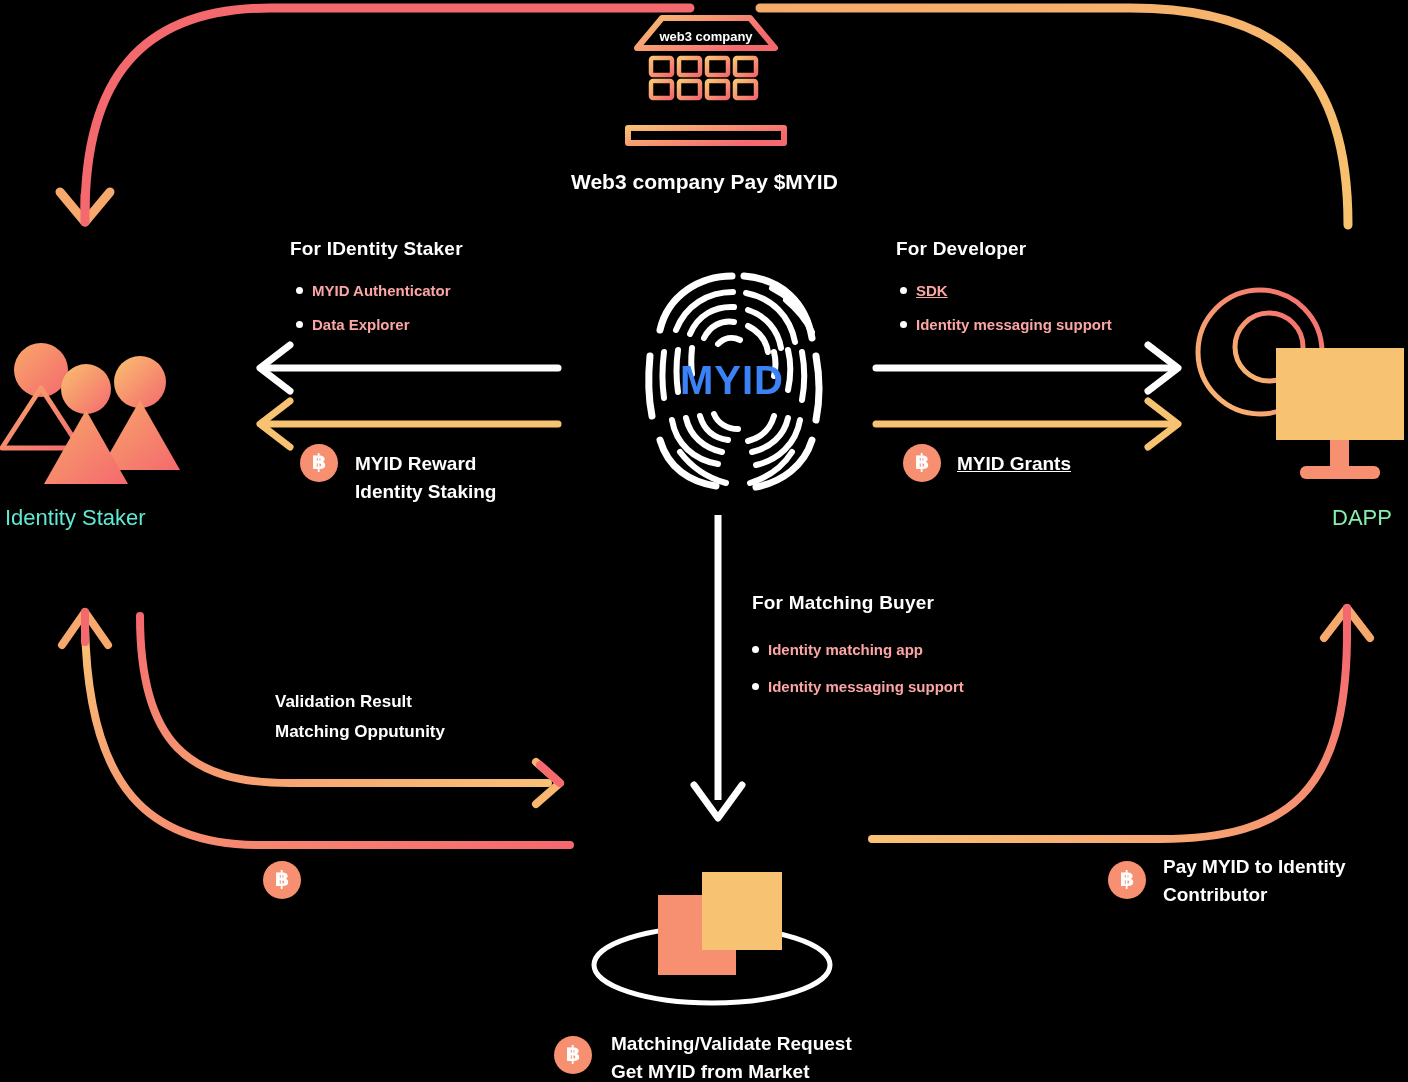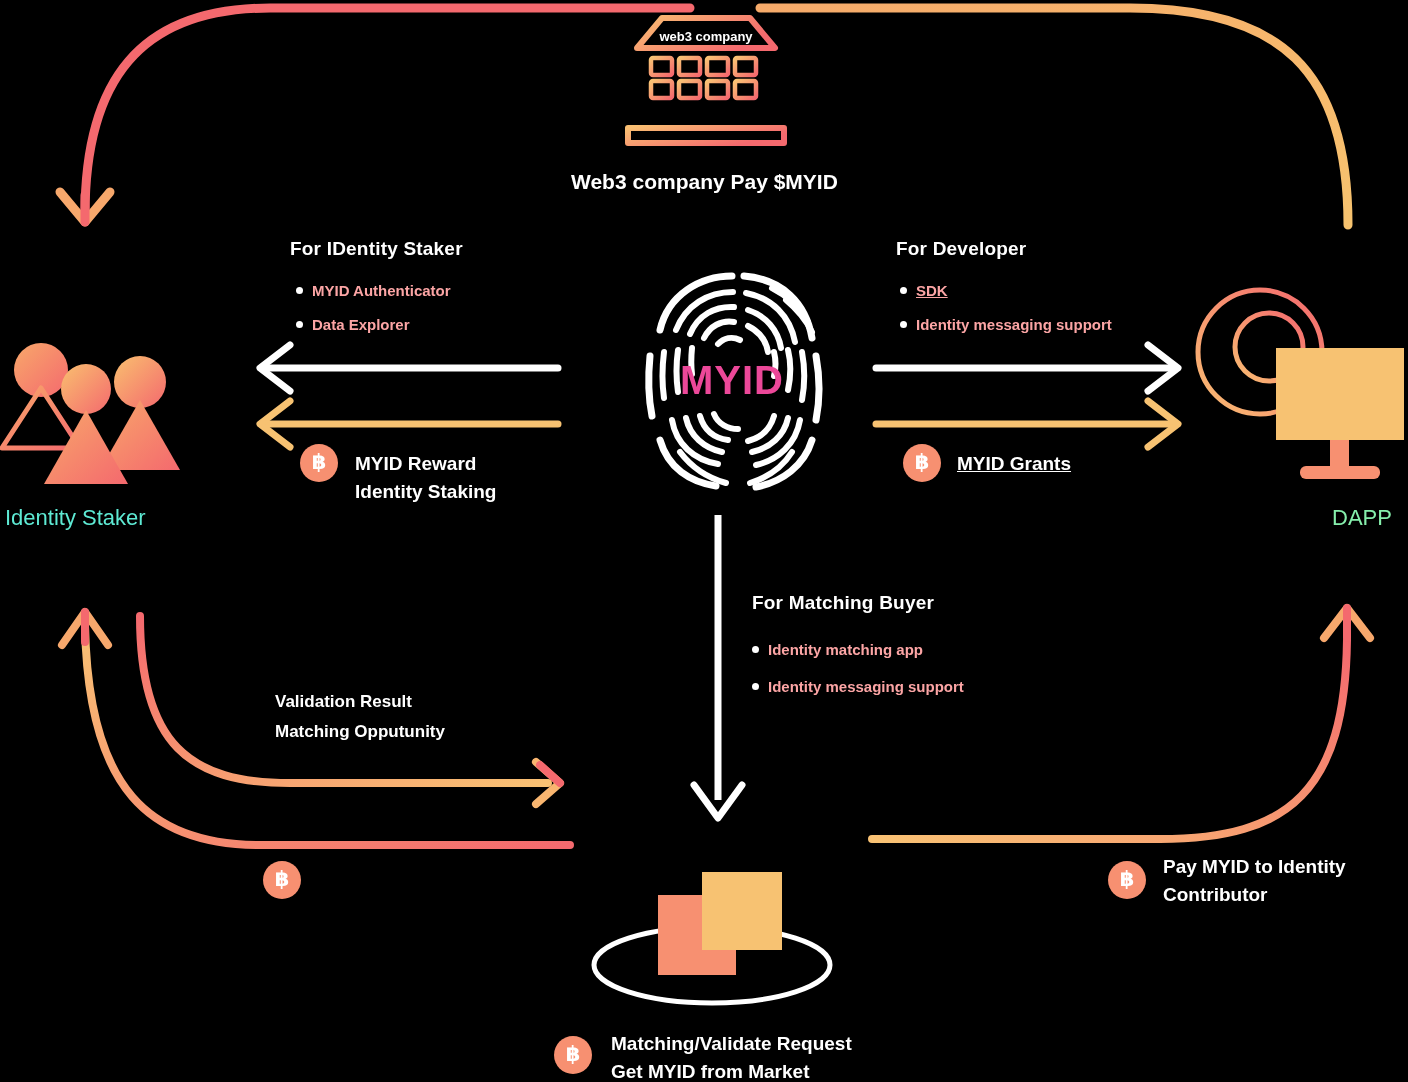--- a/index.html
+++ b/index.html
@@ -104,21 +104,21 @@
     width: 192px; height: 210px;
   }
   .fp-text {
     position: absolute;
     left: 0; top: 86px;
     width: 192px;
     text-align: center;
     font-size: 40px;
     font-weight: bold;
     letter-spacing: 1px;
-    color: #ec4899;
+    color: #3b82f6;
     font-family: "Liberation Sans", sans-serif;
   }
   .bldg-name {
     position: absolute;
     left: 633px; top: 29px;
     width: 146px;
     text-align: center;
     font-size: 13px;
     font-weight: bold;
     color: #fff;

